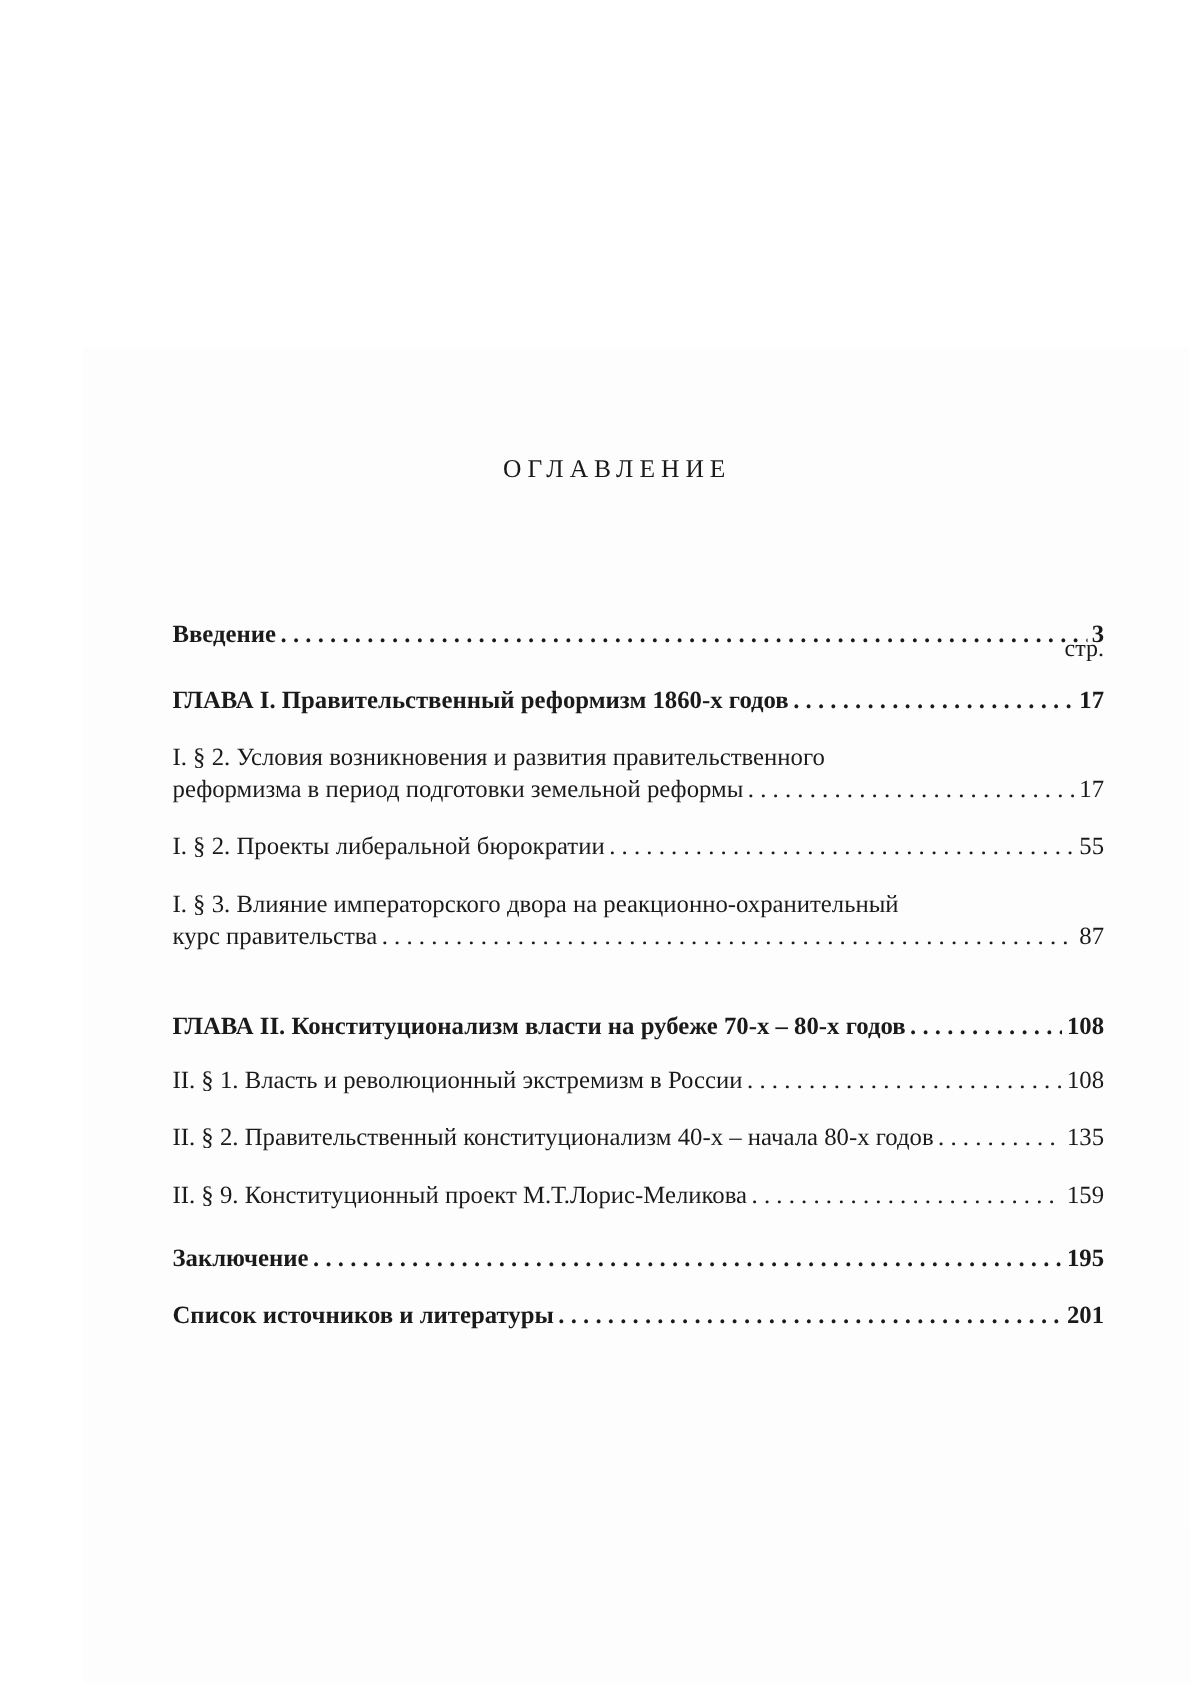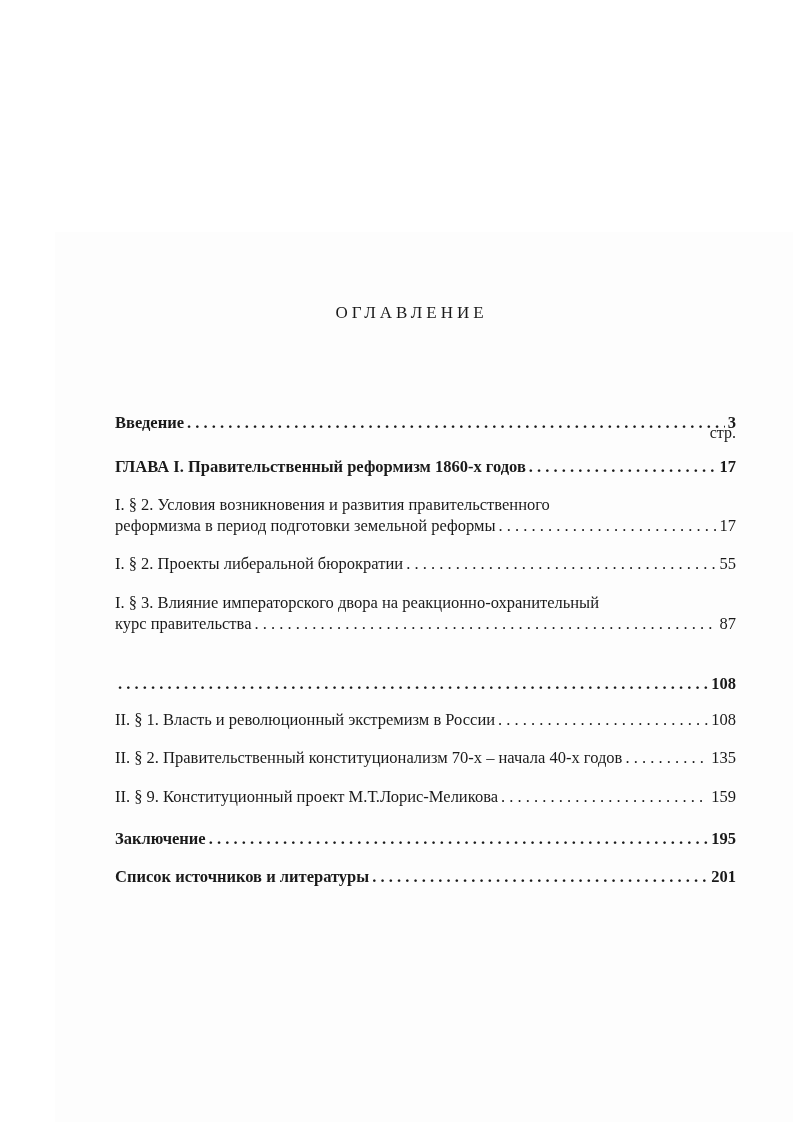--- a/index.html
+++ b/index.html
@@ -130,36 +130,37 @@
     </div>
     <div class="line">
       <span class="text">курс правительства</span>
       <span class="leader"></span>
       <span class="page">87</span>
     </div>
   </div>
 
   <div class="entry bold" style="top:673px">
     <div class="line">
+      <span class="text">ГЛАВА II. Конституционализм власти на рубеже 70-х – 80-х годов</span>
       <span class="leader"></span>
       <span class="page">108</span>
     </div>
   </div>
 
   <div class="entry" style="top:709px">
     <div class="line">
       <span class="text">II. § 1. Власть и революционный экстремизм в России</span>
       <span class="leader"></span>
       <span class="page">108</span>
     </div>
   </div>
 
   <div class="entry" style="top:747px">
     <div class="line">
-      <span class="text">II. § 2. Правительственный конституционализм 70-х – начала 40-х годов</span>
+      <span class="text">II. § 2. Правительственный конституционализм 40-х – начала 80-х годов</span>
       <span class="leader"></span>
       <span class="page">135</span>
     </div>
   </div>
 
   <div class="entry" style="top:786px">
     <div class="line">
       <span class="text">II. § 9. Конституционный проект М.Т.Лорис-Меликова</span>
       <span class="leader"></span>
       <span class="page">159</span>

